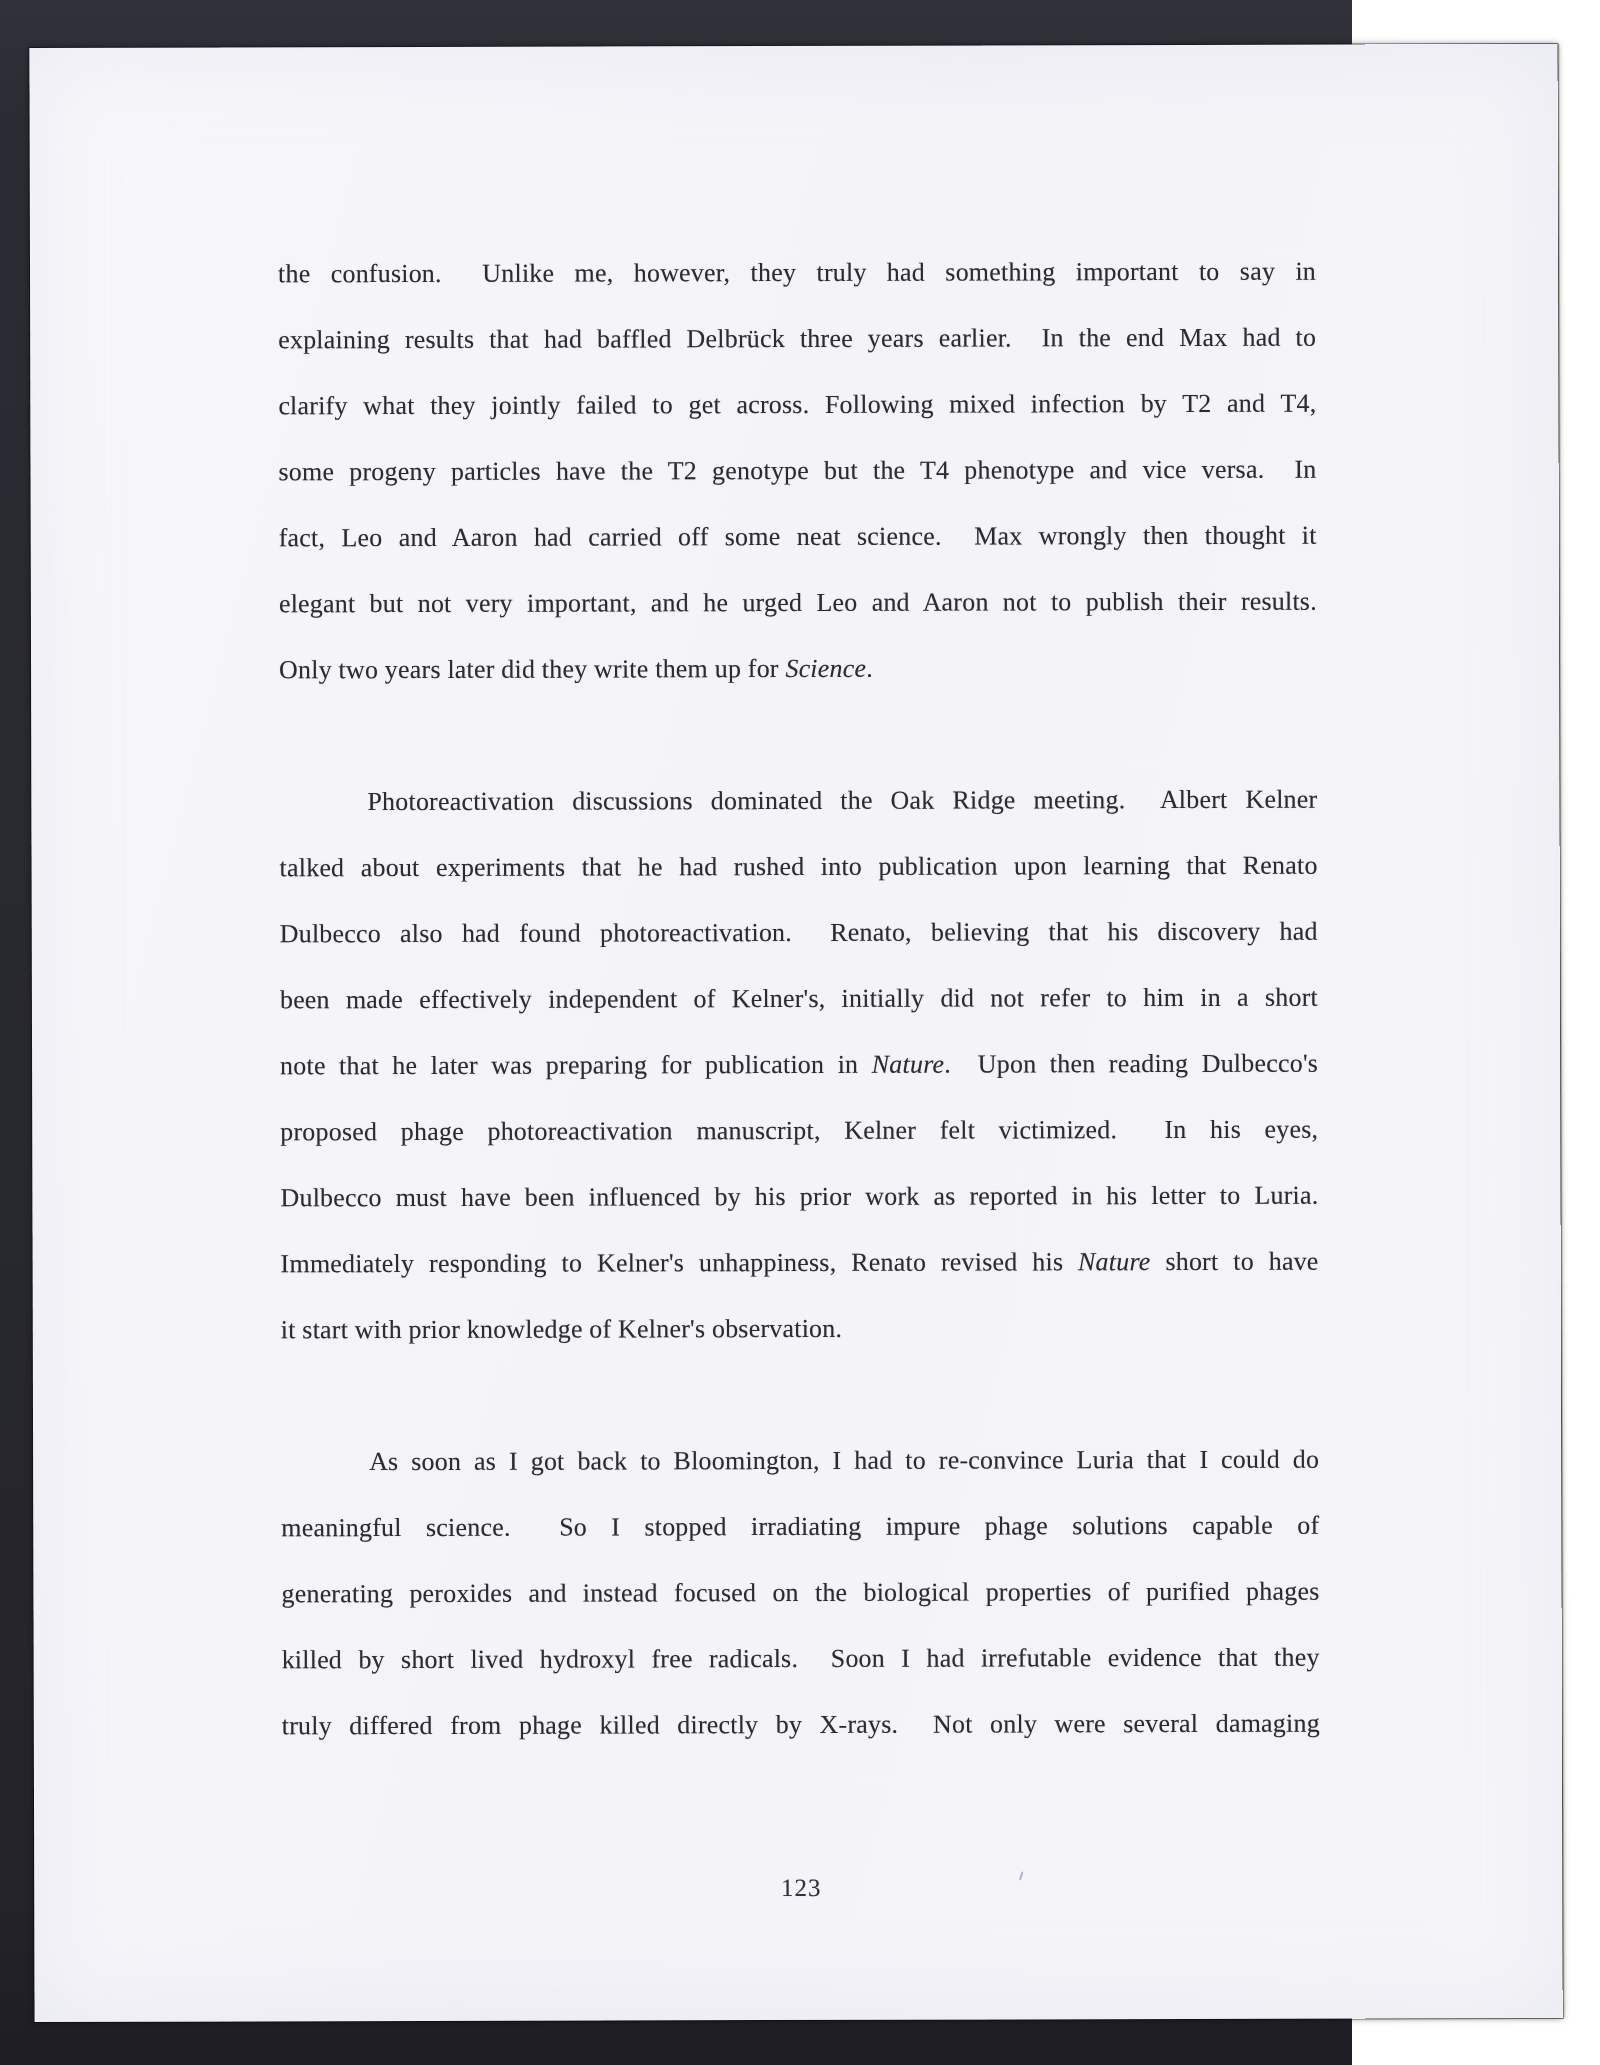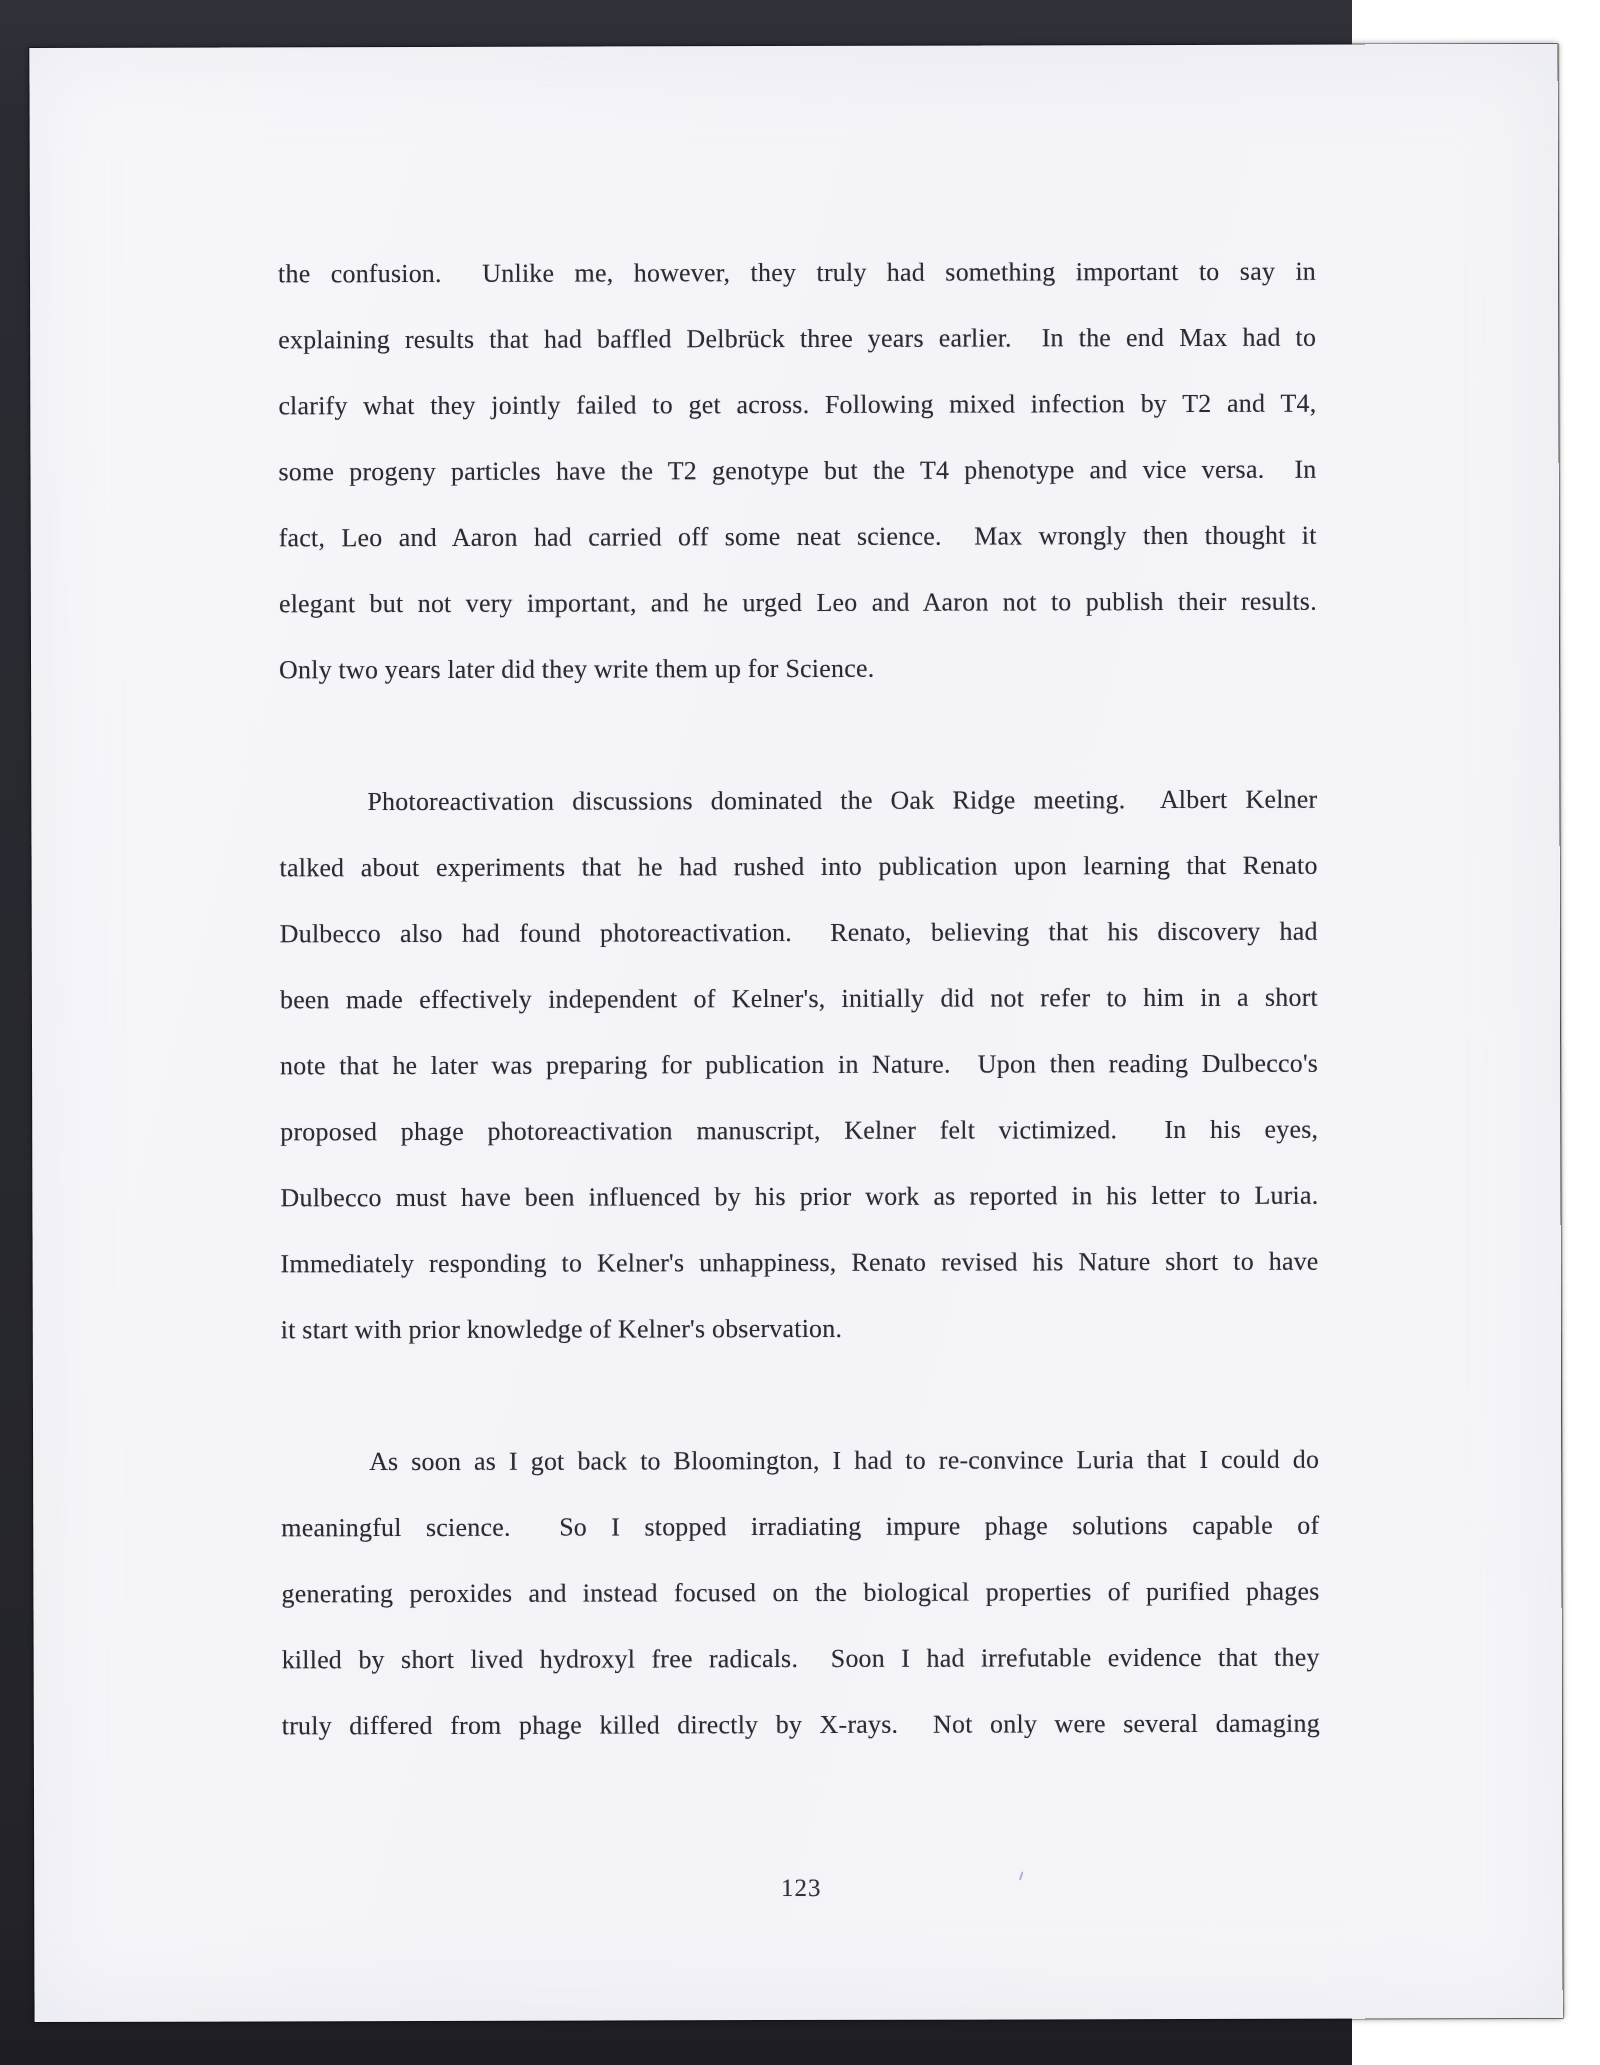--- a/index.html
+++ b/index.html
@@ -55,21 +55,21 @@
     height: 66px;
     text-align: justify;
     text-align-last: justify;
     text-justify: inter-word;
     white-space: normal;
     overflow: visible;
   }
   .line.end { text-align-last: left; }
   .line.indent { text-indent: 88px; }
 
-  .it { }
+  .it { font-style: italic; }
 
   .page-number {
     position: absolute;
     left: 248px;
     top: 1828px;
     width: 1038px;
     text-align: center;
     font-size: 25px;
     letter-spacing: 1px;
     color: #33333b;

